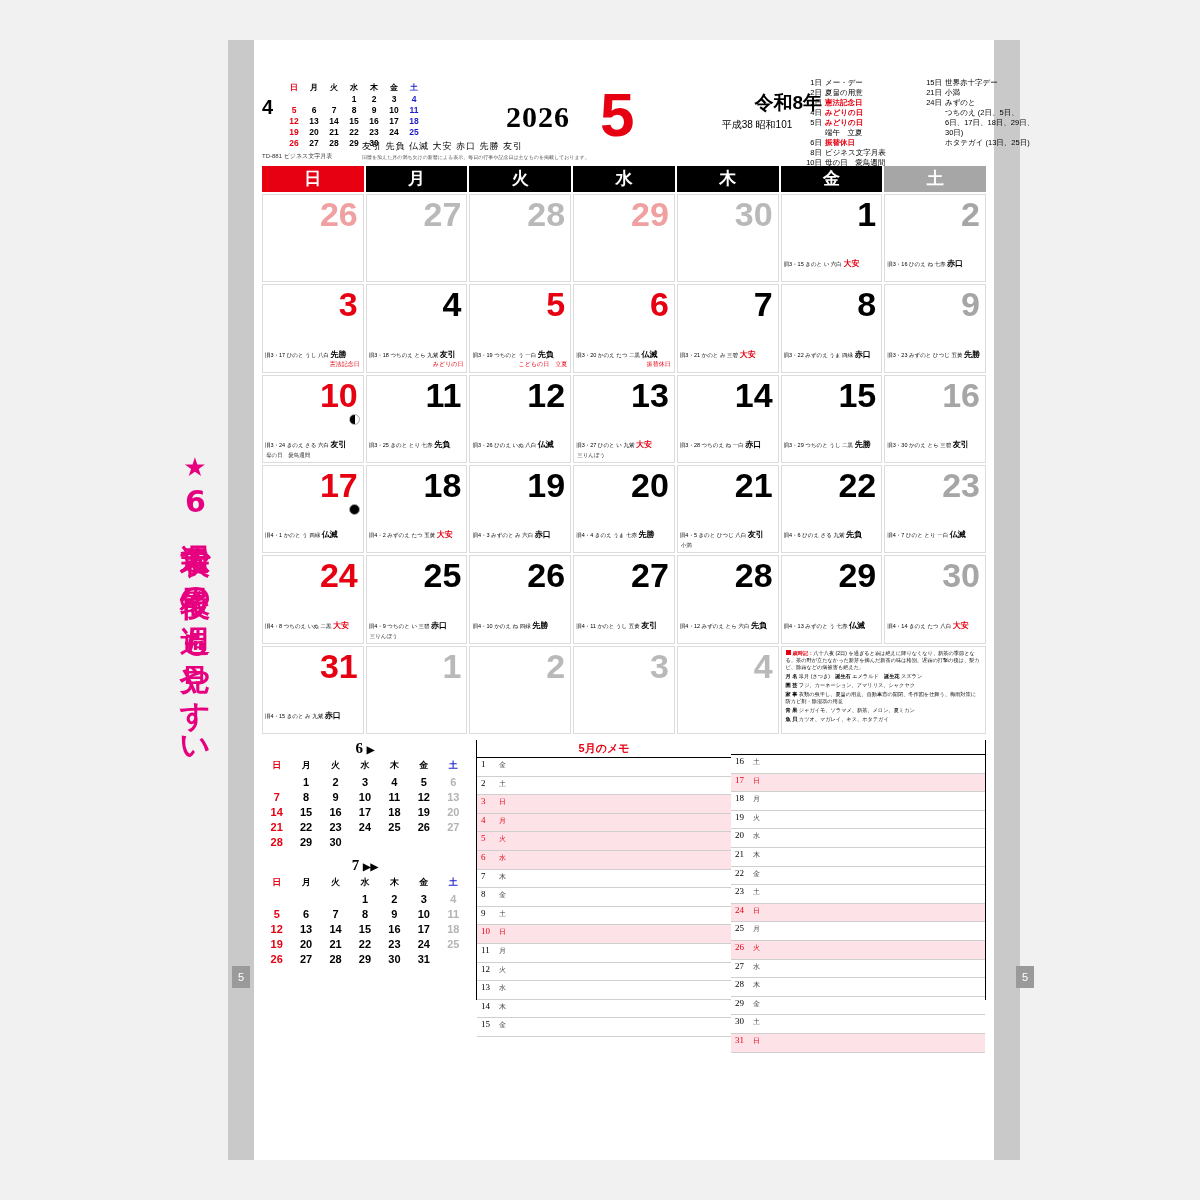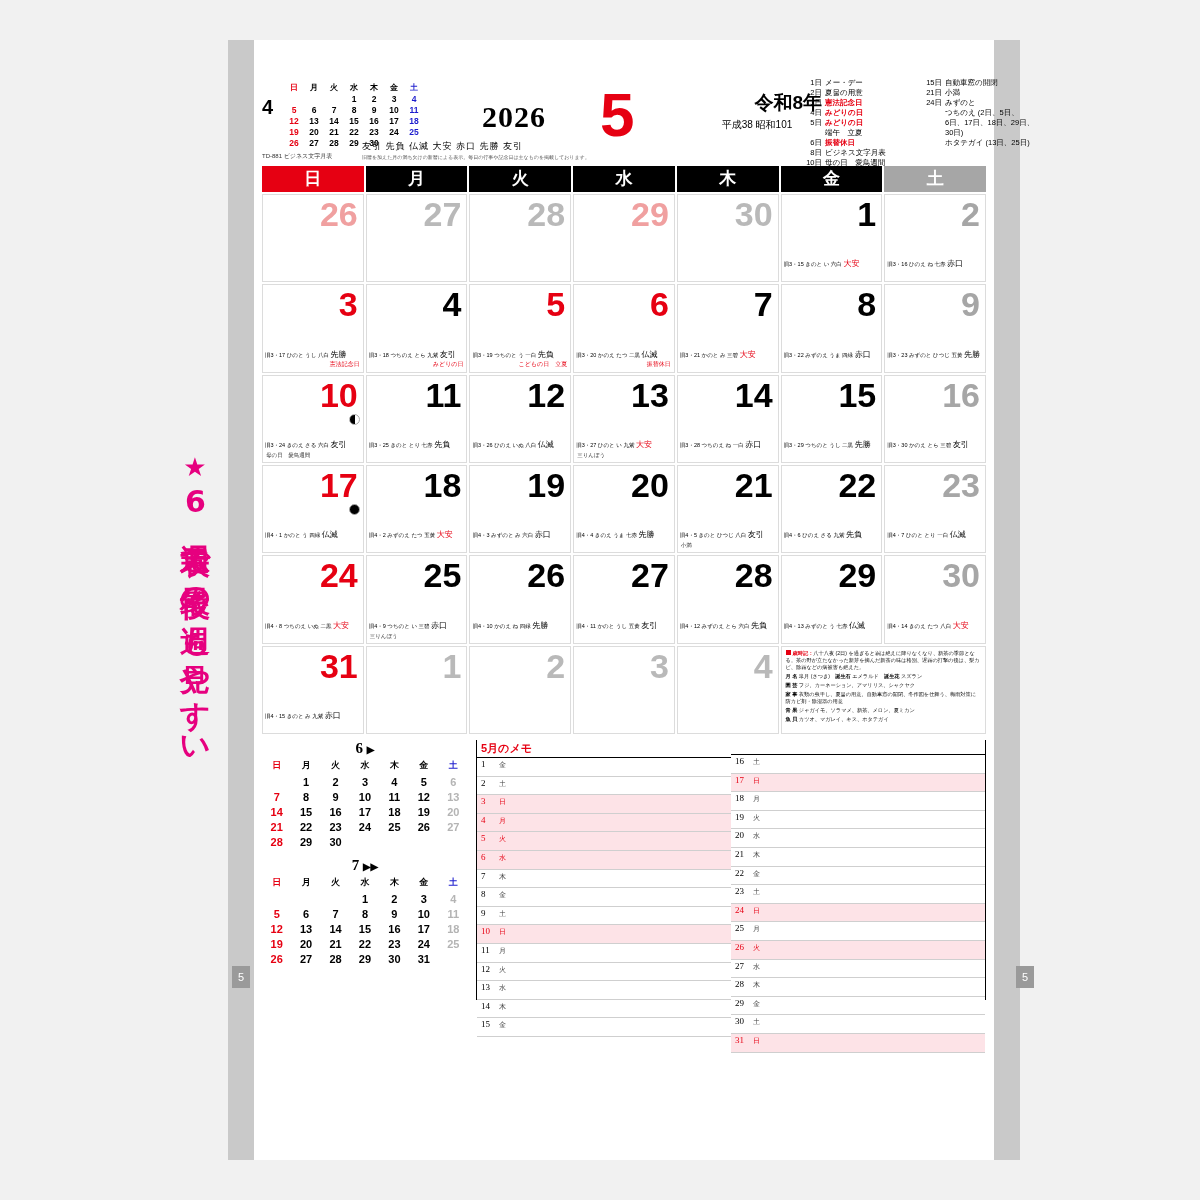--- a/index.html
+++ b/index.html
@@ -33,21 +33,21 @@
   .mini-prev{position:absolute;left:0;top:4px;width:200px;font-size:8px;color:#000;}
   .mini-prev .mnum{position:absolute;left:0;top:14px;font-size:20px;font-weight:bold;}
   .mini-prev table{margin-left:22px;border-collapse:collapse;font-size:8.5px;}
   .mini-prev td,.mini-prev th{width:20px;text-align:center;padding:0 0 1px 0;font-weight:bold;}
   .mini-prev th{font-size:8px;}
   .sun{color:#e60012;}
   .sat{color:#1b1bcd;}
   .gray{color:#b4b4b4;}
   .code{position:absolute;left:0;top:74px;font-size:6px;color:#333;}
 
-  .bigyear{position:absolute;left:220px;top:22px;font-size:30px;font-weight:bold;
+  .bigyear{position:absolute;left:244px;top:22px;font-size:30px;font-weight:bold;
            font-family:"Liberation Serif",serif;letter-spacing:1px;}
   .bigmonth{position:absolute;left:338px;top:6px;font-size:62px;font-weight:bold;color:#e60012;
             font-family:"Liberation Sans",sans-serif;line-height:62px;}
   .reiwa{position:absolute;left:430px;top:12px;text-align:center;width:130px;}
   .reiwa .r1{font-size:19px;font-weight:bold;text-align:right;}
   .reiwa .r2{font-size:10px;margin-top:2px;}
   .rokuyou{position:absolute;left:100px;top:62px;width:250px;font-size:9px;
            letter-spacing:1px;white-space:nowrap;}
   .tinynote{position:absolute;left:100px;top:76px;font-size:5px;color:#555;white-space:nowrap;}
 
@@ -70,21 +70,21 @@
         display:grid;grid-template-columns:repeat(7,1fr);grid-template-rows:repeat(6,1fr);gap:2px;}
   .cell{background:#fff;border:1px solid #dcdcdc;position:relative;overflow:hidden;}
   .cell .dnum{position:absolute;right:5px;top:0px;font-size:34px;font-weight:bold;line-height:38px;
               font-family:"Liberation Sans",sans-serif;}
   .cell.sun .dnum{color:#e60012;}
   .cell.sat .dnum{color:#a6a6a6;}
   .cell.other .dnum{color:#b9b9b9;}
   .cell.other.sunx .dnum{color:#f0a0a0;}
   .cell.hol .dnum{color:#e60012;}
   .cell .koyomi{position:absolute;left:2px;bottom:12px;font-size:5.5px;color:#000;white-space:nowrap;}
-  .cell .rk{font-weight:normal;font-size:8px;}
+  .cell .rk{font-weight:bold;font-size:8px;}
   .cell .rk.red{color:#e60012;}
   .cell .holname{position:absolute;right:3px;bottom:3px;font-size:6px;color:#e60012;white-space:nowrap;}
   .cell .subnote{position:absolute;left:3px;bottom:3px;font-size:5.5px;color:#333;white-space:nowrap;}
   .cell .moon{position:absolute;right:3px;top:38px;width:9px;height:9px;border:1px solid #aaa;border-radius:50%;}
   .cell .moon.new{background:#000;}
   .cell .moon.half{background:linear-gradient(90deg,#000 50%,#fff 50%);}
 
   
   .notebox{grid-column:6 / span 2;background:#fff;border:1px solid #dcdcdc;
            font-size:5.2px;line-height:7px;padding:3px 4px;color:#111;}
@@ -96,21 +96,21 @@
   
   #bottom{position:absolute;left:262px;top:740px;width:724px;height:260px;display:flex;}
   .minis{width:206px;}
   .mini{margin-bottom:8px;}
   .mini .mhd{text-align:center;font-size:15px;font-weight:bold;font-family:"Liberation Serif",serif;}
   .mini table{border-collapse:collapse;width:100%;font-size:11px;font-weight:bold;}
   .mini th{font-size:9px;padding:2px 0;}
   .mini td{text-align:center;padding:1.5px 0;}
   .memo{flex:1;margin-left:8px;border-left:1px solid #000;border-right:1px solid #000;}
   .memo-col{width:50%;float:left;}
-  .memo .mtitle{font-size:11px;color:#e60012;font-weight:bold;border-bottom:1px solid #000;padding:1px 4px;}
+  .memo .mtitle{font-size:11px;color:#e60012;font-weight:bold;border-bottom:1px solid #000;padding:1px 4px;text-align:center;}
   .memo-line{height:15.6px;border-bottom:1px solid #cfcfcf;font-size:9px;padding:1px 4px;white-space:nowrap;}
   .memo-line.pink{background:#fde3e7;}
   .memo-line .n{display:inline-block;width:18px;font-family:"Liberation Serif",serif;}
   .memo-line .w{font-size:7px;color:#444;}
   .memo-line.red .n,.memo-line.red .w{color:#e60012;}
   .clear{clear:both;}
 </style>
 </head>
 <body>
 
@@ -204,21 +204,21 @@
         <div class="ev"><span class="d">2日</span><span class="">夏물の用意</span></div>
         <div class="ev"><span class="d">3日</span><span class="red">憲法記念日</span></div>
         <div class="ev"><span class="d">4日</span><span class="red">みどりの日</span></div>
         <div class="ev"><span class="d">5日</span><span class="red">みどりの日</span></div>
         <div class="ev"><span class="d"></span><span class="">端午　立夏</span></div>
         <div class="ev"><span class="d">6日</span><span class="red">振替休日</span></div>
         <div class="ev"><span class="d">8日</span><span class="">ビジネス文字月表</span></div>
         <div class="ev"><span class="d">10日</span><span class="">母の日　愛鳥週間</span></div>
       </div>
     <div class="events events2">
-        <div class="ev"><span class="d">15日</span><span class="">自動車窓の開閉</span></div>
+        <div class="ev"><span class="d">15日</span><span class="">世界赤十字デー</span></div>
         <div class="ev"><span class="d">21日</span><span class="">小満</span></div>
         <div class="ev"><span class="d">24日</span><span class="">みずのと</span></div>
         <div class="ev"><span class="d"></span><span class="">つちのえ (2日、5日、</span></div>
         <div class="ev"><span class="d"></span><span class="">6日、17日、18日、29日、</span></div>
         <div class="ev"><span class="d"></span><span class="">30日)</span></div>
         <div class="ev"><span class="d"></span><span class="">ホタテガイ (13日、25日)</span></div>
       </div>
   </div>
 
   <div id="wdays">

